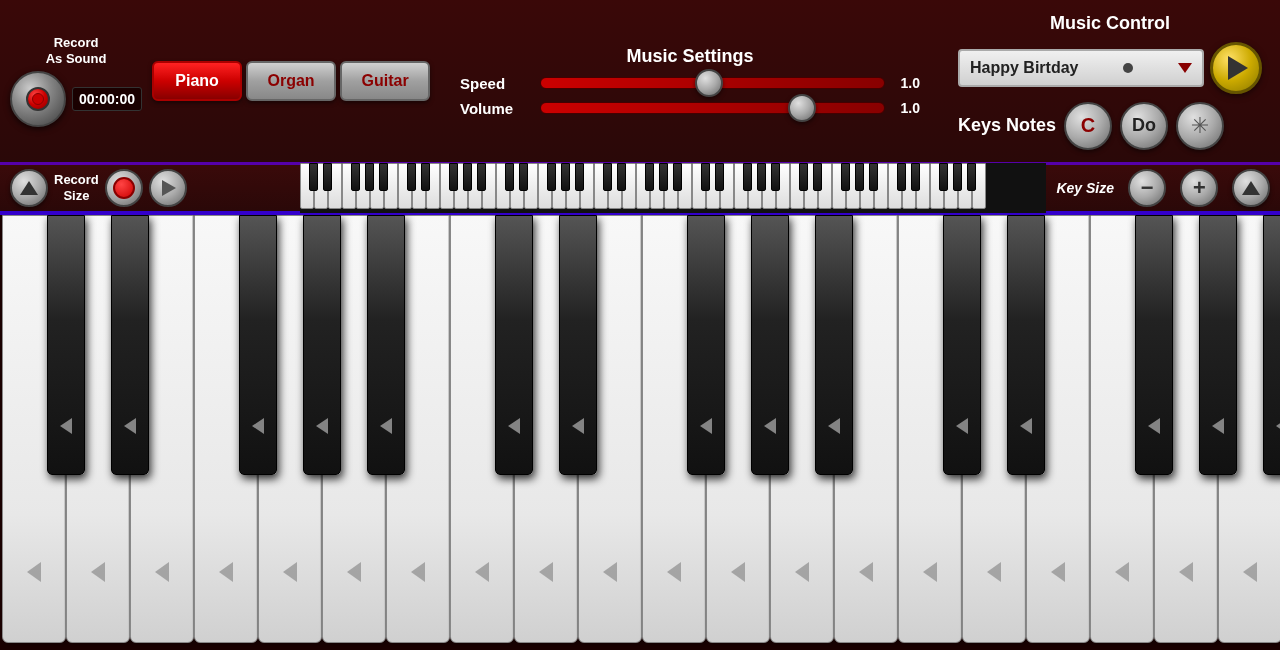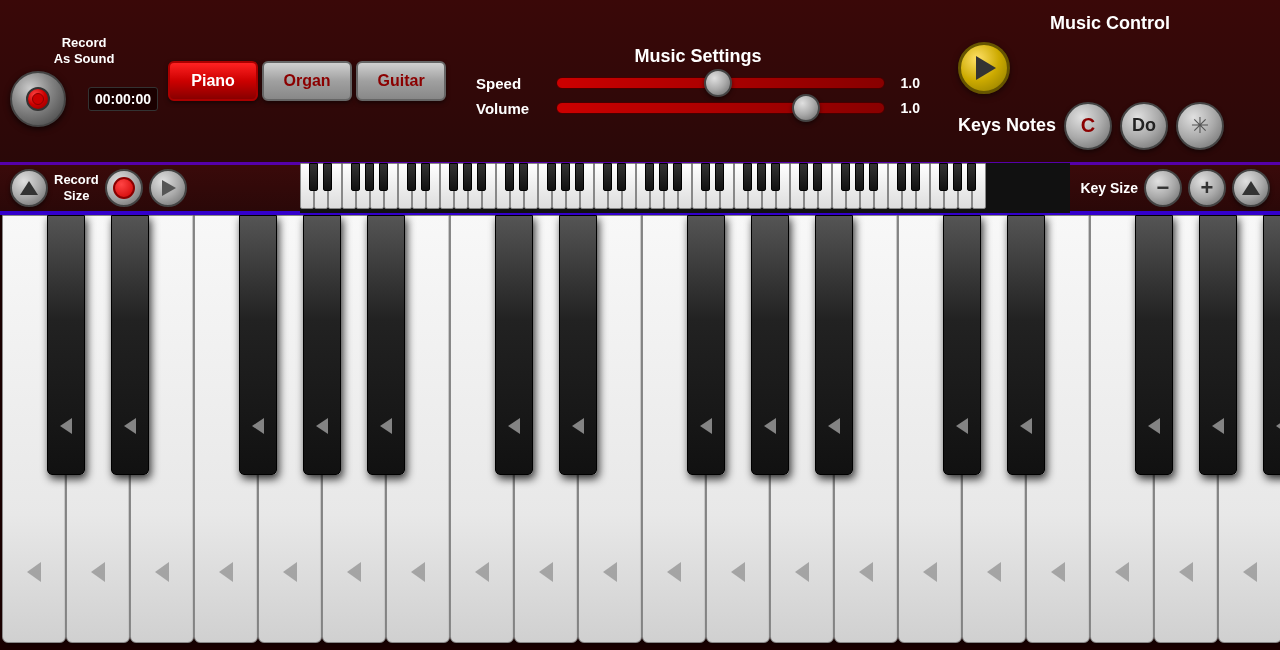--- a/index.html
+++ b/index.html
@@ -34,21 +34,21 @@
     .record-sound-label {
       color: white;
       font-size: 13px;
       font-weight: bold;
       text-align: center;
       line-height: 1.2;
     }
     .record-btn-group {
       display: flex;
       align-items: center;
-      gap: 22px;
+      gap: 6px;
     }
     .knob-btn {
       width: 56px;
       height: 56px;
       border-radius: 50%;
       background: radial-gradient(circle at 35% 30%, #ccc, #888 40%, #555 80%, #333);
       border: 2px solid #444;
       display: flex;
       align-items: center;
       justify-content: center;
@@ -400,23 +400,24 @@
       height: 50px;
       position: relative;
       overflow: hidden;
       background: #111;
     }
 
     
     .key-size-section {
       display: flex;
       align-items: center;
-      gap: 6px;
+      gap: 14px;
       padding: 0 10px;
       min-width: 200px;
+      font-style: italic;
     }
     .key-size-label {
       color: white;
       font-size: 14px;
       font-weight: bold;
     }
     .key-size-btn {
       width: 38px;
       height: 38px;
       border-radius: 50%;
@@ -488,20 +489,25 @@
       <div class="slider-track">
         <div class="slider-thumb" style="left: 72%;"></div>
       </div>
       <div class="slider-value">1.0</div>
     </div>
   </div>
 
   <div class="music-control">
     <div class="music-control-title">Music Control</div>
     <div class="song-row">
+      <div class="song-selector">
+        <span class="song-selector-text">Happy Birtday</span>
+        <span class="song-dot"></span>
+        <span class="dropdown-arrow"></span>
+      </div>
       <div class="play-btn-large">
         <div class="play-triangle"></div>
       </div>
     </div>
     <div class="show-notes-row">
       <div class="show-notes-label">Keys Notes</div>
       <div class="note-btn c-note">C</div>
       <div class="note-btn">Do</div>
       <div class="note-sun-btn">
         <span style="font-size:22px; color:#555;">✳</span>

